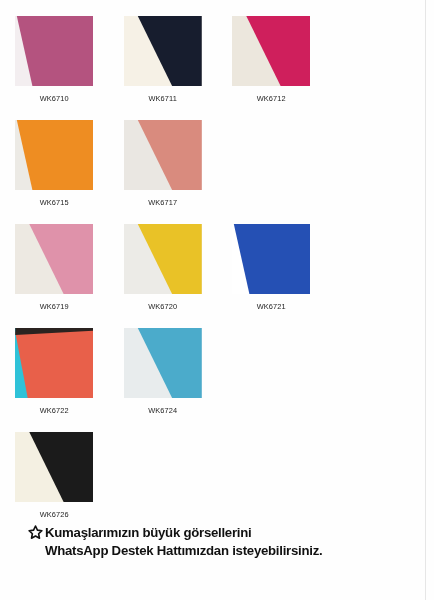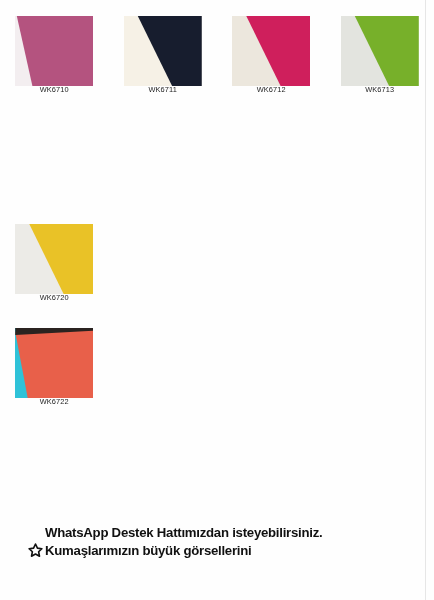--- a/index.html
+++ b/index.html
@@ -69,21 +69,21 @@
     inset: 0;
   }
 
   
   .chip-fabric {
     position: absolute;
     inset: 0;
   }
 
   .swatch-label {
-    margin-top: 0;
+    margin-top: 9px;
     font-size: 7.4px;
     letter-spacing: 0.15px;
     color: #222222;
     line-height: 1;
     white-space: nowrap;
   }
 
   .footer {
     position: absolute;
     left: 0;
@@ -139,58 +139,98 @@
           </div>
           <div class="swatch-label">WK6711</div>
         </div>
         <div class="swatch-cell">
           <div class="swatch-chip">
             <div class="chip-base" style="background: rgb(236, 231, 221);"></div>
             <div class="chip-fabric" style="background: rgb(207, 31, 92); clip-path: polygon(18% 0%, 100% 0%, 100% 100%, 62% 100%);"></div>
           </div>
           <div class="swatch-label">WK6712</div>
         </div>
-        <div class="swatch-cell">
-          <div class="swatch-chip">
-            <div class="chip-base" style="background: rgb(227, 228, 223);"></div>
-            <div class="chip-fabric" style="background: rgb(119, 176, 42); clip-path: polygon(18% 0%, 100% 0%, 100% 100%, 62% 100%);"></div>
-          </div>
-          <div class="swatch-label">WK6713</div>
-        </div>
-      </div>
-      <div class="swatch-row">
-      </div>
-      <div class="swatch-row">
+      </div>
+      <div class="swatch-row">
+        <div class="swatch-cell">
+          <div class="swatch-chip">
+            <div class="chip-base" style="background: rgb(236, 234, 229);"></div>
+            <div class="chip-fabric" style="background: rgb(238, 141, 34); clip-path: polygon(2% 0%, 100% 0%, 100% 100%, 22% 100%);"></div>
+          </div>
+          <div class="swatch-label">WK6715</div>
+        </div>
+        <div class="swatch-cell">
+          <div class="swatch-chip">
+            <div class="chip-base" style="background: rgb(234, 231, 226);"></div>
+            <div class="chip-fabric" style="background: rgb(217, 139, 126); clip-path: polygon(18% 0%, 100% 0%, 100% 100%, 62% 100%);"></div>
+          </div>
+          <div class="swatch-label">WK6717</div>
+        </div>
+      </div>
+      <div class="swatch-row">
+        <div class="swatch-cell">
+          <div class="swatch-chip">
+            <div class="chip-base" style="background: rgb(237, 233, 226);"></div>
+            <div class="chip-fabric" style="background: rgb(223, 146, 170); clip-path: polygon(18% 0%, 100% 0%, 100% 100%, 62% 100%);"></div>
+          </div>
+          <div class="swatch-label">WK6719</div>
+        </div>
         <div class="swatch-cell">
           <div class="swatch-chip">
             <div class="chip-base" style="background: rgb(236, 235, 231);"></div>
             <div class="chip-fabric" style="background: rgb(233, 194, 39); clip-path: polygon(18% 0%, 100% 0%, 100% 100%, 62% 100%);"></div>
           </div>
           <div class="swatch-label">WK6720</div>
+        </div>
+        <div class="swatch-cell">
+          <div class="swatch-chip">
+            <div class="chip-base" style="background: rgb(255, 255, 255);"></div>
+            <div class="chip-fabric" style="background: rgb(37, 80, 180); clip-path: polygon(2% 0%, 100% 0%, 100% 100%, 22% 100%);"></div>
+          </div>
+          <div class="swatch-label">WK6721</div>
         </div>
       </div>
       <div class="swatch-row">
         <div class="swatch-cell">
           <div class="swatch-chip">
             <div class="chip-base" style="background: rgb(47, 194, 216);"></div>
             <div class="chip-fabric" style="background: rgb(232, 96, 74); clip-path: polygon(0% 6%, 100% 0%, 100% 100%, 16% 100%);"></div>
             <div class="chip-fabric" style="background: rgb(42, 35, 32); clip-path: polygon(0% 0%, 100% 0%, 100% 4%, 0% 10%);"></div>
           </div>
           <div class="swatch-label">WK6722</div>
         </div>
+        <div class="swatch-cell">
+          <div class="swatch-chip">
+            <div class="chip-base" style="background: rgb(232, 236, 237);"></div>
+            <div class="chip-fabric" style="background: rgb(75, 171, 203); clip-path: polygon(18% 0%, 100% 0%, 100% 100%, 62% 100%);"></div>
+          </div>
+          <div class="swatch-label">WK6724</div>
+        </div>
+      </div>
+      <div class="swatch-row">
+        <div class="swatch-cell">
+          <div class="swatch-chip">
+            <div class="chip-base" style="background: rgb(244, 240, 226);"></div>
+            <div class="chip-fabric" style="background: rgb(27, 27, 27); clip-path: polygon(18% 0%, 100% 0%, 100% 100%, 62% 100%);"></div>
+          </div>
+          <div class="swatch-label">WK6726</div>
+        </div>
+        <div class="swatch-cell"></div>
+        <div class="swatch-cell"></div>
+        <div class="swatch-cell"></div>
       </div>
     </div>
 
   <div class="footer">
-    <div class="footer-line line2">
-      <span>WhatsApp Destek Hattımızdan isteyebilirsiniz.</span>
-    </div>
     <div class="footer-line line1">
       <span class="star-icon">
         <svg width="15" height="15" viewBox="0 0 24 24">
           <path d="M12 1.6l3.1 6.6 7.1 0.9-5.2 4.9 1.35 7.1L12 17.6 5.65 21.1 7 14l-5.2-4.9 7.1-0.9z" fill="none" stroke="#111111" stroke-width="2.6" stroke-linejoin="round"></path>
         </svg>
       </span>
       <span>Kumaşlarımızın büyük görsellerini</span>
     </div>
+    <div class="footer-line line2">
+      <span>WhatsApp Destek Hattımızdan isteyebilirsiniz.</span>
+    </div>
   </div>
 
 </div>
 
 </body></html>

